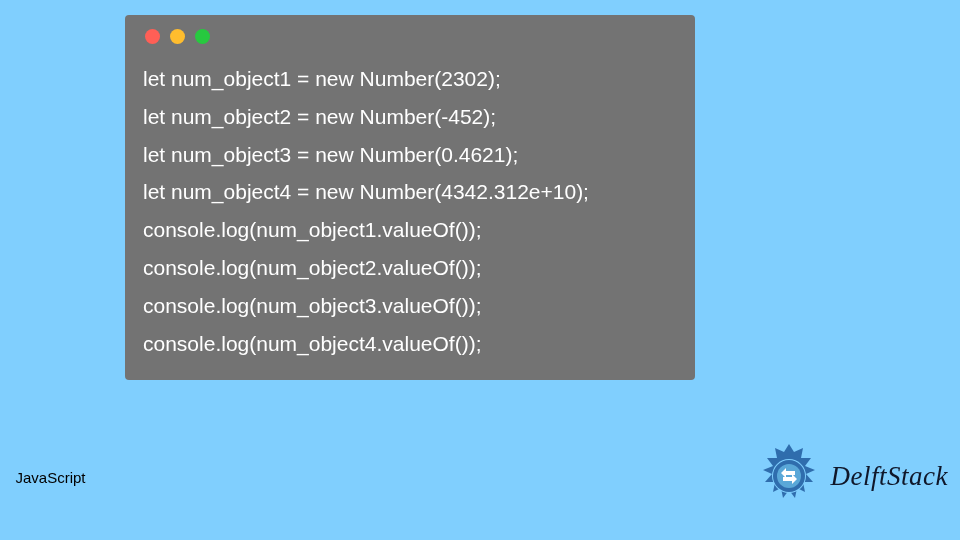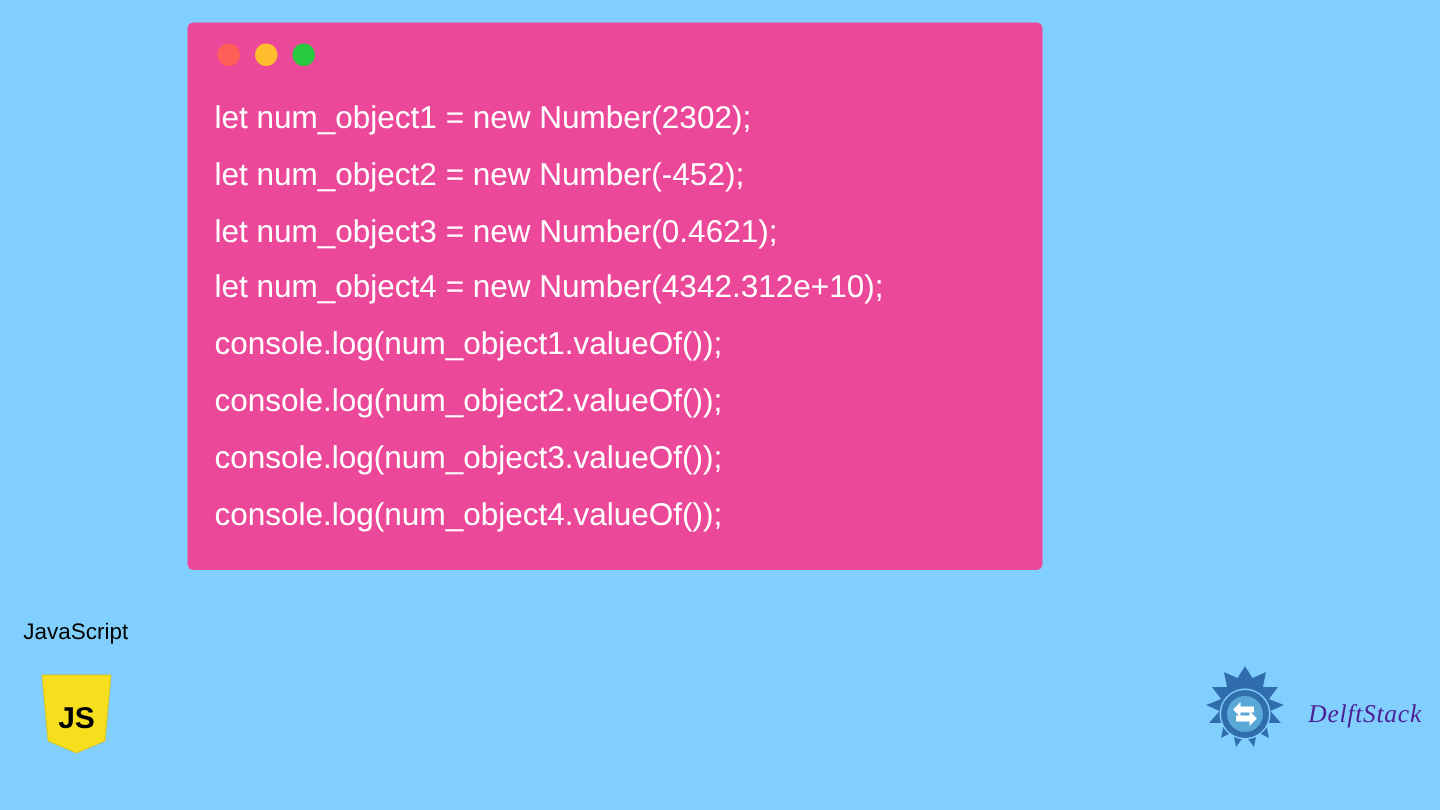--- a/index.html
+++ b/index.html
@@ -9,21 +9,21 @@
     background: #80cffe;
     font-family: Arial, Helvetica, sans-serif;
     position: relative;
     overflow: hidden;
   }
   .code-window {
     position: absolute;
     left: 125px;
     top: 15px;
     width: 570px;
-    background: #ec4899;
+    background: #737373;
     border-radius: 4px;
     padding: 14px 18px 18px 18px;
   }
   .dots {
     display: flex;
     gap: 10px;
     margin-bottom: 16px;
     margin-left: 2px;
   }
   .dot {
@@ -71,22 +71,22 @@
     bottom: 28px;
     display: flex;
     align-items: center;
     gap: 6px;
   }
   .delft-logo {
     width: 72px;
     height: 72px;
   }
   .delft-text {
-    font-size: 17px;
-    color: #4c1d95;
+    font-size: 27px;
+    color: #0f172a;
     font-weight: 500;
     font-style: italic;
     font-family: Georgia, 'Times New Roman', serif;
     letter-spacing: 0.5px;
     text-align: right;
   }
 </style>
 </head>
 <body>
 
@@ -101,26 +101,20 @@
 let num_object3 = new Number(0.4621);
 let num_object4 = new Number(4342.312e+10);
 console.log(num_object1.valueOf());
 console.log(num_object2.valueOf());
 console.log(num_object3.valueOf());
 console.log(num_object4.valueOf());</div>
 </div>
 
 <div class="js-badge">
   <div class="js-label">JavaScript</div>
-  <div class="js-icon">
-    <svg class="js-shield" viewBox="0 0 50 56">
-      <path d="M2 2 L48 2 L44 46 L25 54 L6 46 Z" fill="#f7df1e" stroke="#d4bc0a" stroke-width="0.5"></path>
-      <text x="25" y="37" text-anchor="middle" font-family="Arial Black, Arial" font-size="20" font-weight="900" fill="#000">JS</text>
-    </svg>
-  </div>
 </div>
 
 <div class="delft">
   <svg class="delft-logo" viewBox="0 0 72 72">
     <g transform="translate(36,36)">
       <g fill="#2f6dad">
         <path d="M0,-32 L5,-24 L14,-28 L12,-18 L22,-18 L16,-10 L26,-6 L17,-2 L24,6 L14,6 L16,16 L8,12 L6,22 L0,14 L-6,22 L-8,12 L-16,16 L-14,6 L-24,6 L-17,-2 L-26,-6 L-16,-10 L-22,-18 L-12,-18 L-14,-28 L-5,-24 Z" fill="#2f6dad"></path>
       </g>
       <circle r="17" fill="#80cffe"></circle>
       <circle r="16" fill="#2f6dad"></circle>

